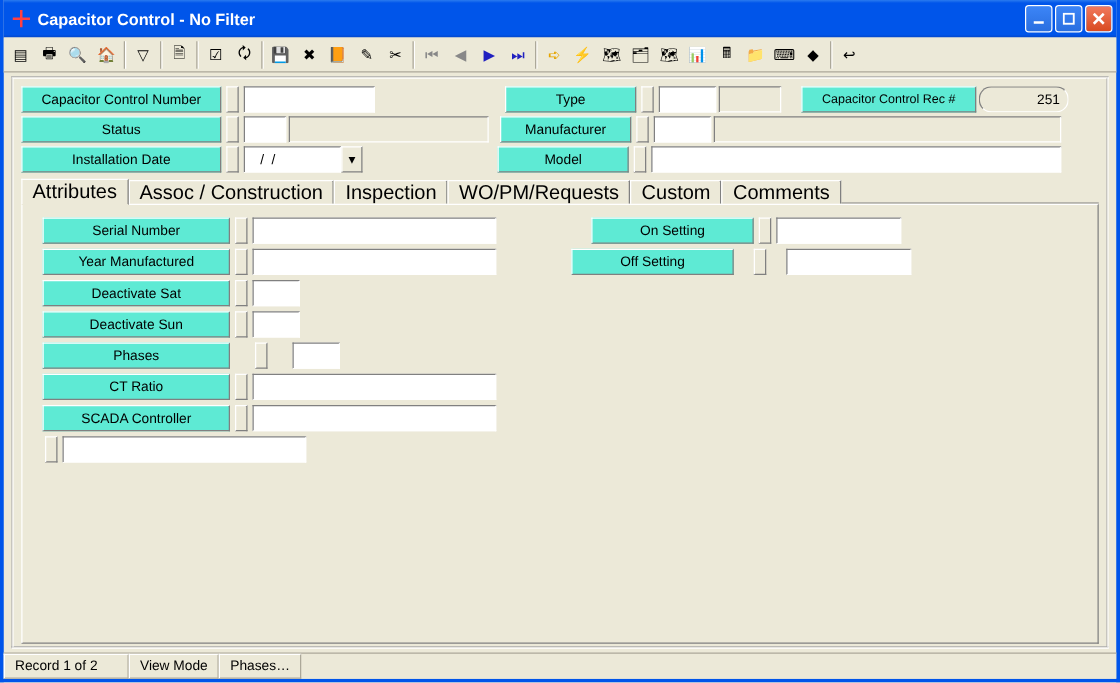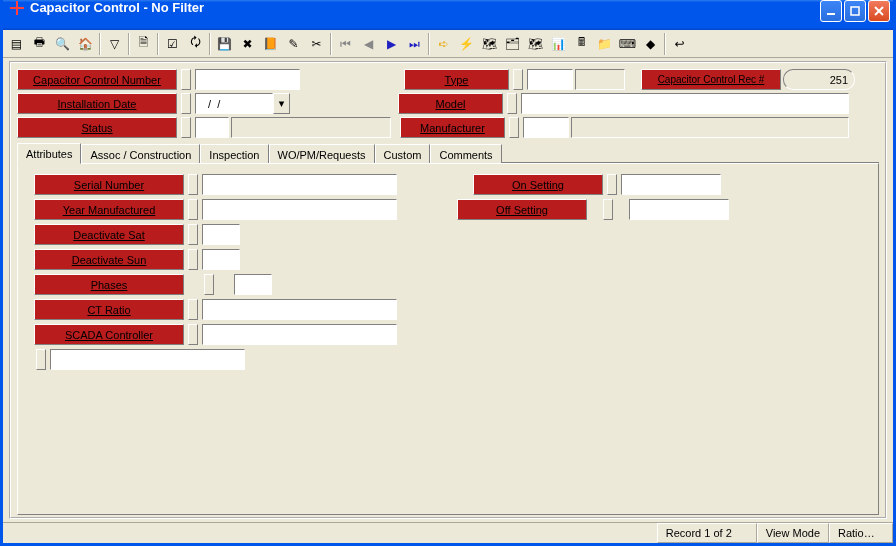--- a/index.html
+++ b/index.html
@@ -17,21 +17,21 @@
     background: #ece9d8;
     position: relative;
     display: flex;
     flex-direction: column;
   }
   
   .titlebar {
     height: 30px;
     background: linear-gradient(to bottom, #2a7bef 0%, #0055ea 8%, #0055ea 92%, #0346c9 100%);
     display: flex;
-    align-items: flex-start;
+    align-items: center;
     color: #fff;
     font-weight: bold;
     font-size: 13px;
     padding-left: 6px;
   }
   .titlebar .app-icon {
     width: 16px; height: 16px;
     margin-right: 5px;
     display:flex; align-items:center; justify-content:center;
   }
@@ -84,32 +84,31 @@
     border: 2px groove #fff;
     padding: 6px 6px 2px 6px;
     flex: 1;
     display: flex;
     flex-direction: column;
   }
 
   
   .lbl {
     height: 21px;
-    background: #b91c1c;
+    background: #5eead4;
     border-top: 1px solid #fff;
     border-left: 1px solid #fff;
     border-right: 1px solid #808080;
     border-bottom: 1px solid #808080;
     display: flex;
     align-items: center;
     justify-content: center;
     font-size: 11px;
     padding: 0 4px;
     white-space: nowrap;
-    text-decoration: underline;
   }
   .blk {
     width: 10px; height: 21px;
     background: #ece9d8;
     border-top: 1px solid #fff;
     border-left: 1px solid #fff;
     border-right: 1px solid #808080;
     border-bottom: 1px solid #808080;
     margin: 0 2px;
   }
@@ -154,21 +153,21 @@
 
   
   .tabbar { display:flex; align-items:flex-end; height:21px; margin-top:4px;}
   .tab {
     height:20px;
     border-top:1px solid #fff;
     border-left:1px solid #fff;
     border-right:1px solid #808080;
     background:#ece9d8;
     padding:2px 8px;
-    font-size:11px;
+    font-size:16px;
     display:flex; align-items:center;
     position:relative;
     bottom:-1px;
   }
   .tab.active {
     height:21px;
     background:#ece9d8;
     border-bottom:1px solid #ece9d8;
     z-index:2;
   }
@@ -181,21 +180,21 @@
     flex:1;
     padding:10px 16px;
     position:relative;
     background:#ece9d8;
   }
 
   
   .status {
     height:21px;
     display:flex;
-    justify-content:flex-end;
+    justify-content:flex-start;
     background:#ece9d8;
     border-top:1px solid #aca899;
   }
   .status .pane {
     border:1px solid #aca899;
     border-top:1px solid #fff;
     border-left:1px solid #fff;
     padding:2px 8px;
     font-size:11px;
     min-width:64px;
@@ -290,51 +289,51 @@
           <div class="inp" style="width:46px">
               <input style="">
             </div>
           <div class="inp" style="width:50px;background:#ece9d8;border-top-color:#808080;border-left-color:#808080;border-right-color:#fff;border-bottom-color:#fff"></div>
           <div style="width:12px"></div>
           <div class="lbl" style="width:140px;font-size:10px">Capacitor Control Rec #</div>
           <div class="ro" style="width:72px">251</div>
         </div>
 
         <div style="display:flex; gap:2px; height:21px;">
+          <div class="lbl" style="width:160px">Status</div>
+          <div class="blk"></div>
+          <div class="inp" style="width:34px">
+              <input style="">
+            </div>
+          <div class="inp" style="width:160px;background:#ece9d8"></div>
+          <div style="width:5px"></div>
+          <div class="lbl" style="width:105px">Manufacturer</div>
+          <div class="blk"></div>
+          <div class="inp" style="width:46px">
+              <input style="">
+            </div>
+          <div class="inp" style="width:278px;background:#ece9d8"></div>
+        </div>
+
+        <div style="display:flex; gap:2px; height:21px;">
           <div class="lbl" style="width:160px">Installation Date</div>
           <div class="blk"></div>
           <div class="combo" style="width:95px">
             <div class="inp">
                 <input value="  /  /" style="">
               </div>
             <div class="dd">▾</div>
           </div>
           <div style="width:104px"></div>
           <div class="lbl" style="width:105px">Model</div>
           <div class="blk"></div>
           <div class="inp" style="width:328px">
               <input style="">
             </div>
         </div>
-
-        <div style="display:flex; gap:2px; height:21px;">
-          <div class="lbl" style="width:160px">Status</div>
-          <div class="blk"></div>
-          <div class="inp" style="width:34px">
-              <input style="">
-            </div>
-          <div class="inp" style="width:160px;background:#ece9d8"></div>
-          <div style="width:5px"></div>
-          <div class="lbl" style="width:105px">Manufacturer</div>
-          <div class="blk"></div>
-          <div class="inp" style="width:46px">
-              <input style="">
-            </div>
-          <div class="inp" style="width:278px;background:#ece9d8"></div>
-        </div>
       </div>
 
       <div class="tabbar">
         <div class="tab active">Attributes</div>
         <div class="tab">Assoc / Construction</div>
         <div class="tab">Inspection</div>
         <div class="tab">WO/PM/Requests</div>
         <div class="tab">Custom</div>
         <div class="tab">Comments</div>
         <div class="tabfiller"></div>
@@ -419,16 +418,16 @@
           </div>
         </div>
       </div>
 
     </div>
   </div>
 
   <div class="status">
     <div class="pane" style="min-width:100px">Record 1 of 2</div>
     <div class="pane" style="min-width:72px">View Mode</div>
-    <div class="pane" style="min-width:64px">Ratio…</div>
+    <div class="pane" style="min-width:64px">Phases…</div>
   </div>
 
 </div>
 
 </body></html>

